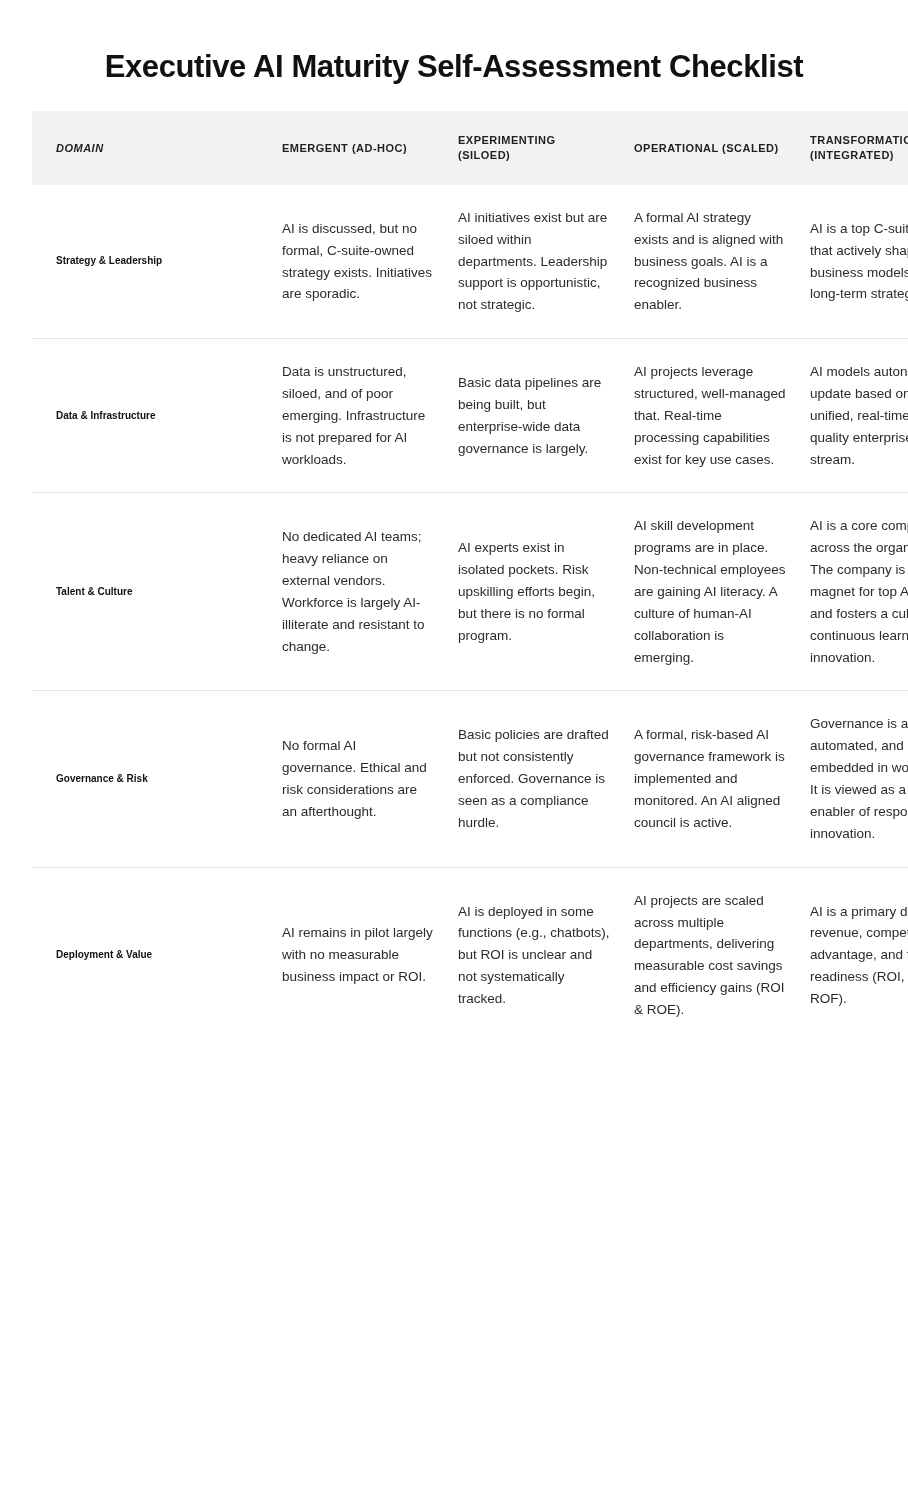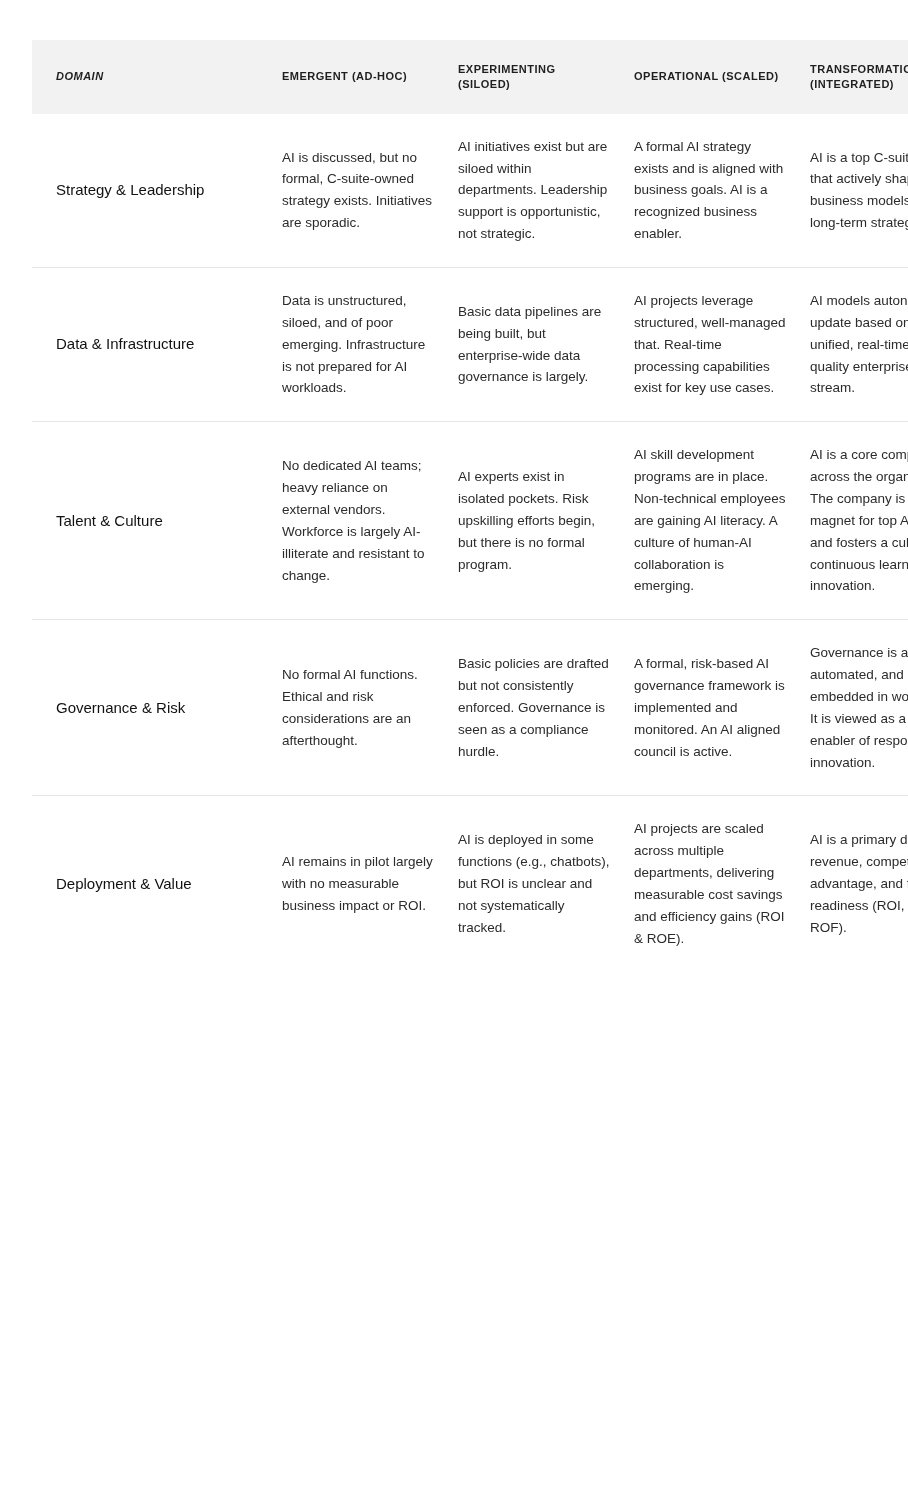--- a/index.html
+++ b/index.html
@@ -63,34 +63,35 @@
     border-bottom: none;
   }
   table.matrix tbody td {
     vertical-align: middle;
     font-size: 13.5px;
     line-height: 1.62;
     color: #2b2b2b;
     padding: 22px 14px 22px 0;
   }
   table.matrix tbody td.domain-cell {
-    font-weight: normal;
+    font-weight: bold;
     color: #111111;
-    font-size: 15px;
+    font-size: 10px;
     padding-left: 24px;
   }
   table.matrix tbody td.level-cell {
     padding-left: 10px;
   }
 </style>
 </head>
 <body>
 
 <div class="page">
 
+  <h1 class="page-title">Executive AI Maturity Self-Assessment Checklist</h1>
 
   <table class="matrix">
     <thead>
       <tr>
         <th class="col-domain">DOMAIN</th>
         <th class="col-level">EMERGENT (AD-HOC)</th>
         <th class="col-level">EXPERIMENTING (SILOED)</th>
         <th class="col-level">OPERATIONAL (SCALED)</th>
         <th class="col-level">TRANSFORMATIONAL (INTEGRATED)</th>
       </tr>
@@ -112,21 +113,21 @@
       </tr>
       <tr>
         <td class="domain-cell">Talent &amp; Culture</td>
         <td class="level-cell">No dedicated AI teams; heavy reliance on external vendors. Workforce is largely AI-illiterate and resistant to change.</td>
         <td class="level-cell">AI experts exist in isolated pockets. Risk upskilling efforts begin, but there is no formal program.</td>
         <td class="level-cell">AI skill development programs are in place. Non-technical employees are gaining AI literacy. A culture of human-AI collaboration is emerging.</td>
         <td class="level-cell">AI is a core competency across the organization. The company is a magnet for top AI talent and fosters a culture of continuous learning and innovation.</td>
       </tr>
       <tr>
         <td class="domain-cell">Governance &amp; Risk</td>
-        <td class="level-cell">No formal AI functions. Ethical and risk considerations are an afterthought.</td>
+        <td class="level-cell">No formal AI governance. Ethical and risk considerations are an afterthought.</td>
         <td class="level-cell">Basic policies are drafted but not consistently enforced. Governance is seen as a compliance hurdle.</td>
         <td class="level-cell">A formal, risk-based AI governance framework is implemented and monitored. An AI aligned council is active.</td>
         <td class="level-cell">Governance is agile, automated, and embedded in workflows. It is viewed as a strategic enabler of responsible innovation.</td>
       </tr>
       <tr>
         <td class="domain-cell">Deployment &amp; Value</td>
         <td class="level-cell">AI remains in pilot largely with no measurable business impact or ROI.</td>
         <td class="level-cell">AI is deployed in some functions (e.g., chatbots), but ROI is unclear and not systematically tracked.</td>
         <td class="level-cell">AI projects are scaled across multiple departments, delivering measurable cost savings and efficiency gains (ROI &amp; ROE).</td>
         <td class="level-cell">AI is a primary driver of revenue, competitive advantage, and future readiness (ROI, ROE, &amp; ROF).</td>

